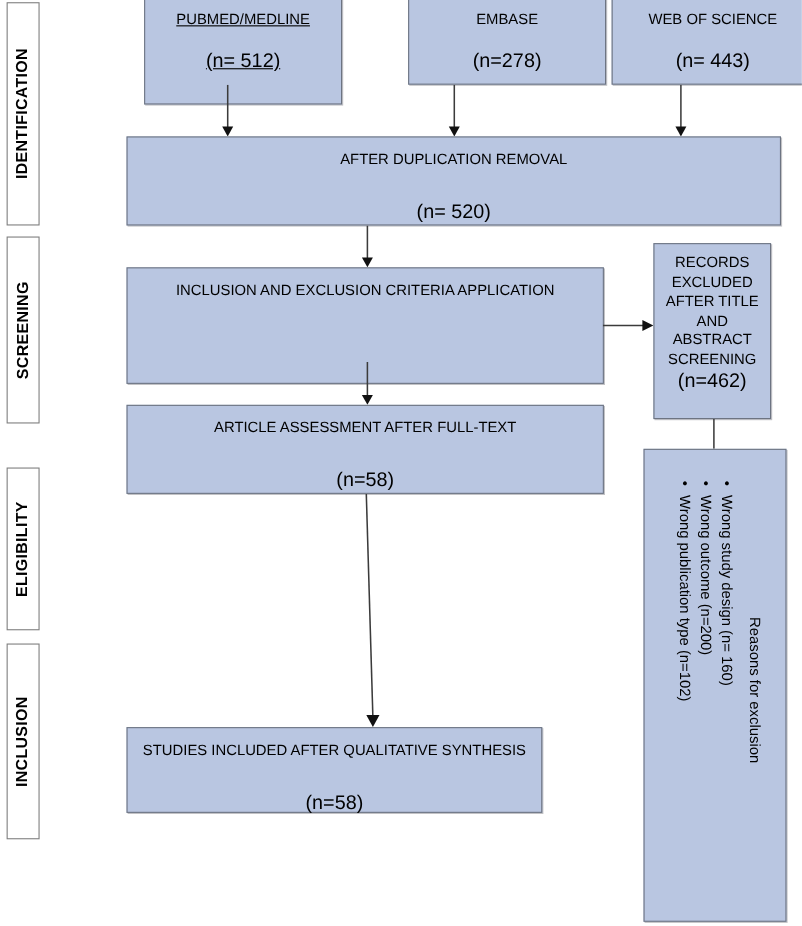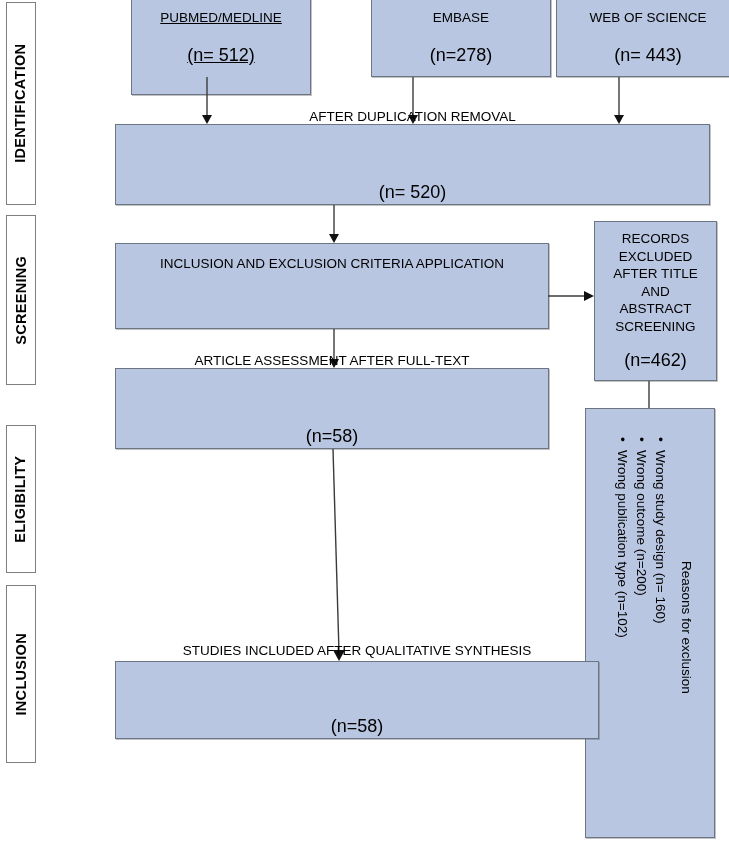--- a/index.html
+++ b/index.html
@@ -62,32 +62,32 @@
     text-align: center;
     font-size: 18px;
     line-height: 1.28;
   }
 
   
   .box.src { justify-content: flex-start; padding-top: 9px; }
   .box.src .count { margin-top: 18px; }
 
   
-  .box.wide { justify-content: flex-end; padding-top: 11px; gap: 40px; }
-  .box.wide .count { margin-top: 16px; }
+  .box.wide { justify-content: flex-start; padding-top: 11px; }
+  .box.wide .count { margin-top: 28px; }
 
   
   .box.narrow {
     justify-content: flex-start;
     padding-top: 8px;
     padding-left: 4px;
     padding-right: 4px;
   }
   .box.narrow .line { font-size: 13.5px; line-height: 1.30; }
-  .box.narrow .count { margin-top: 14px; }
+  .box.narrow .count { }
 
   
   .box.rotated {
     align-items: flex-start;
     justify-content: flex-start;
     padding: 0;
     overflow: hidden;
   }
   .rot-wrap {
     position: absolute;
@@ -182,36 +182,36 @@
   <div class="box wide" style="left:115px; top:124px; width:595px; height:81px;">
     <div class="line">AFTER DUPLICATION REMOVAL</div>
     <div class="count">(n= 520)</div>
   </div>
 
   <svg class="conn" style="left:325px; top:205px;" width="20" height="40">
     <line x1="9" y1="0" x2="9" y2="31"></line>
     <polygon points="4,29 14,29 9,38"></polygon>
   </svg>
 
-  <div class="box wide" style="left:115px; top:243px; width:434px; height:86px;">
+  <div class="box wide" style="left:115px; top:243px; width:434px; height:106px;">
     <div class="line">INCLUSION AND EXCLUSION CRITERIA APPLICATION</div>
     <div class="count"></div>
   </div>
 
   <svg class="conn" style="left:548px; top:287px;" width="50" height="20">
     <line x1="0" y1="9" x2="38" y2="9"></line>
     <polygon points="36,4 36,14 46,9"></polygon>
   </svg>
 
   <svg class="conn" style="left:325px; top:329px;" width="20" height="42">
     <line x1="9" y1="0" x2="9" y2="32"></line>
     <polygon points="4,30 14,30 9,39"></polygon>
   </svg>
 
-  <div class="box narrow" style="left:594px; top:221px; width:123px; height:160px;">
+  <div class="box narrow" style="left:594px; top:221px; width:107px; height:160px;">
     <div class="line">RECORDS
 EXCLUDED
 AFTER TITLE
 AND
 ABSTRACT
 SCREENING</div>
     <div class="count">(n=462)</div>
   </div>
 
   <svg class="conn" style="left:644px; top:381px;" width="10" height="28">
@@ -234,18 +234,18 @@
     </div>
     <div class="rot-wrap" style="left:84px; top:28px;">
       <ul class="rot-list">
         <li><span class="bullet">•</span><span>Wrong study design (n= 160)</span></li>
         <li><span class="bullet">•</span><span>Wrong outcome (n=200)</span></li>
         <li><span class="bullet">•</span><span>Wrong publication type (n=102)</span></li>
       </ul>
     </div>
   </div>
 
-  <div class="box wide" style="left:115px; top:661px; width:484px; height:78px;">
+  <div class="box wide" style="left:115px; top:661px; width:378px; height:78px;">
     <div class="line">STUDIES INCLUDED AFTER QUALITATIVE SYNTHESIS</div>
     <div class="count">(n=58)</div>
   </div>
 
 </div>
 
 </body></html>

